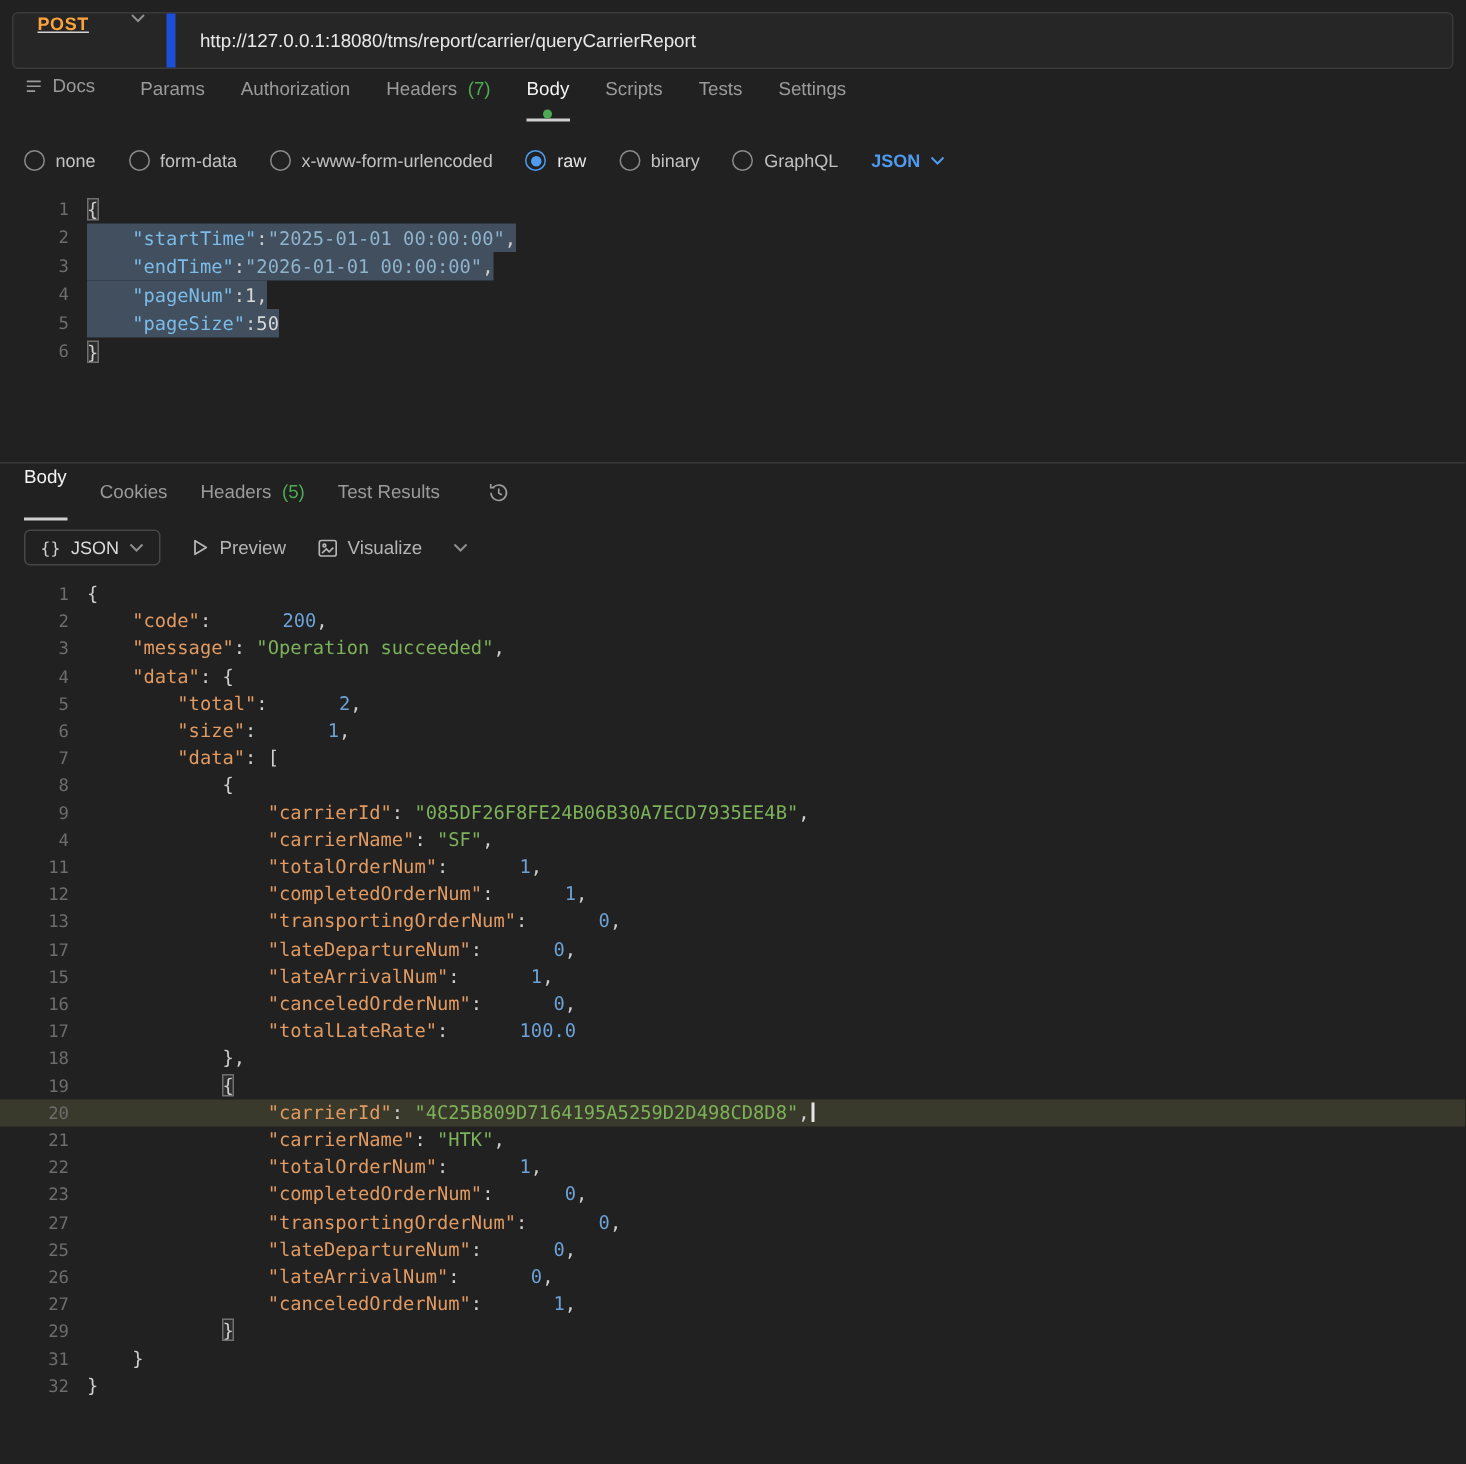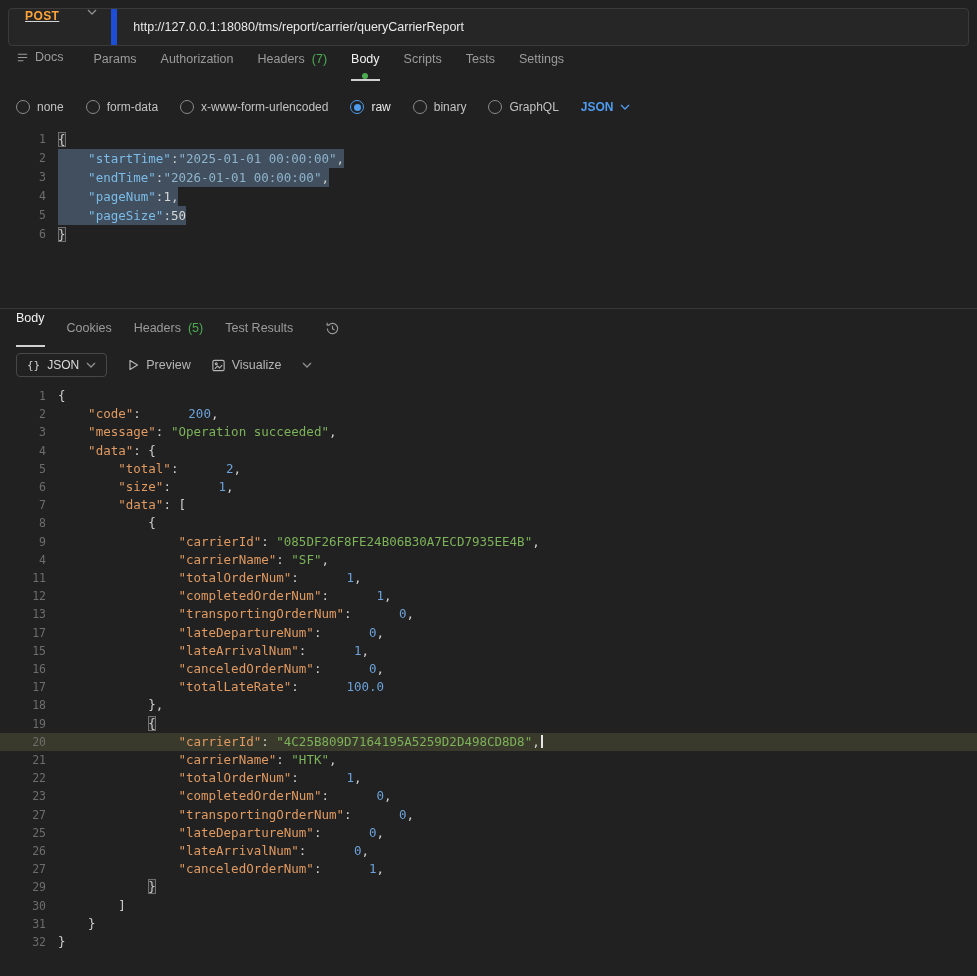--- a/index.html
+++ b/index.html
@@ -261,19 +261,18 @@
         <div class="ed-line"><span class="ln">19</span><span class="code"><span class="tk-w">            </span><span class="tk-pb">{</span></span></div>
         <div class="ed-line hl"><span class="ln">20</span><span class="code"><span class="tk-w">                </span><span class="tk-k">"carrierId"</span><span class="tk-p">: </span><span class="tk-s">"4C25B809D7164195A5259D2D498CD8D8"</span><span class="tk-p">,</span><span class="caret"></span></span></div>
         <div class="ed-line"><span class="ln">21</span><span class="code"><span class="tk-w">                </span><span class="tk-k">"carrierName"</span><span class="tk-p">: </span><span class="tk-s">"HTK"</span><span class="tk-p">,</span></span></div>
         <div class="ed-line"><span class="ln">22</span><span class="code"><span class="tk-w">                </span><span class="tk-k">"totalOrderNum"</span><span class="tk-p">: </span><span class="tk-d">1</span><span class="tk-p">,</span></span></div>
         <div class="ed-line"><span class="ln">23</span><span class="code"><span class="tk-w">                </span><span class="tk-k">"completedOrderNum"</span><span class="tk-p">: </span><span class="tk-d">0</span><span class="tk-p">,</span></span></div>
         <div class="ed-line"><span class="ln">27</span><span class="code"><span class="tk-w">                </span><span class="tk-k">"transportingOrderNum"</span><span class="tk-p">: </span><span class="tk-d">0</span><span class="tk-p">,</span></span></div>
         <div class="ed-line"><span class="ln">25</span><span class="code"><span class="tk-w">                </span><span class="tk-k">"lateDepartureNum"</span><span class="tk-p">: </span><span class="tk-d">0</span><span class="tk-p">,</span></span></div>
         <div class="ed-line"><span class="ln">26</span><span class="code"><span class="tk-w">                </span><span class="tk-k">"lateArrivalNum"</span><span class="tk-p">: </span><span class="tk-d">0</span><span class="tk-p">,</span></span></div>
         <div class="ed-line"><span class="ln">27</span><span class="code"><span class="tk-w">                </span><span class="tk-k">"canceledOrderNum"</span><span class="tk-p">: </span><span class="tk-d">1</span><span class="tk-p">,</span></span></div>
         <div class="ed-line"><span class="ln">29</span><span class="code"><span class="tk-w">            </span><span class="tk-pb">}</span></span></div>
-        <div class="ed-line"><span class="ln">30</span><span class="code"><span class="tk-w">        </span><span class="tk-p">]</span></span></div>
         <div class="ed-line"><span class="ln">31</span><span class="code"><span class="tk-w">    </span><span class="tk-p">}</span></span></div>
         <div class="ed-line"><span class="ln">32</span><span class="code"><span class="tk-p">}</span></span></div>
       </div>
   </div>
 
 </div>
 
 </body></html>

